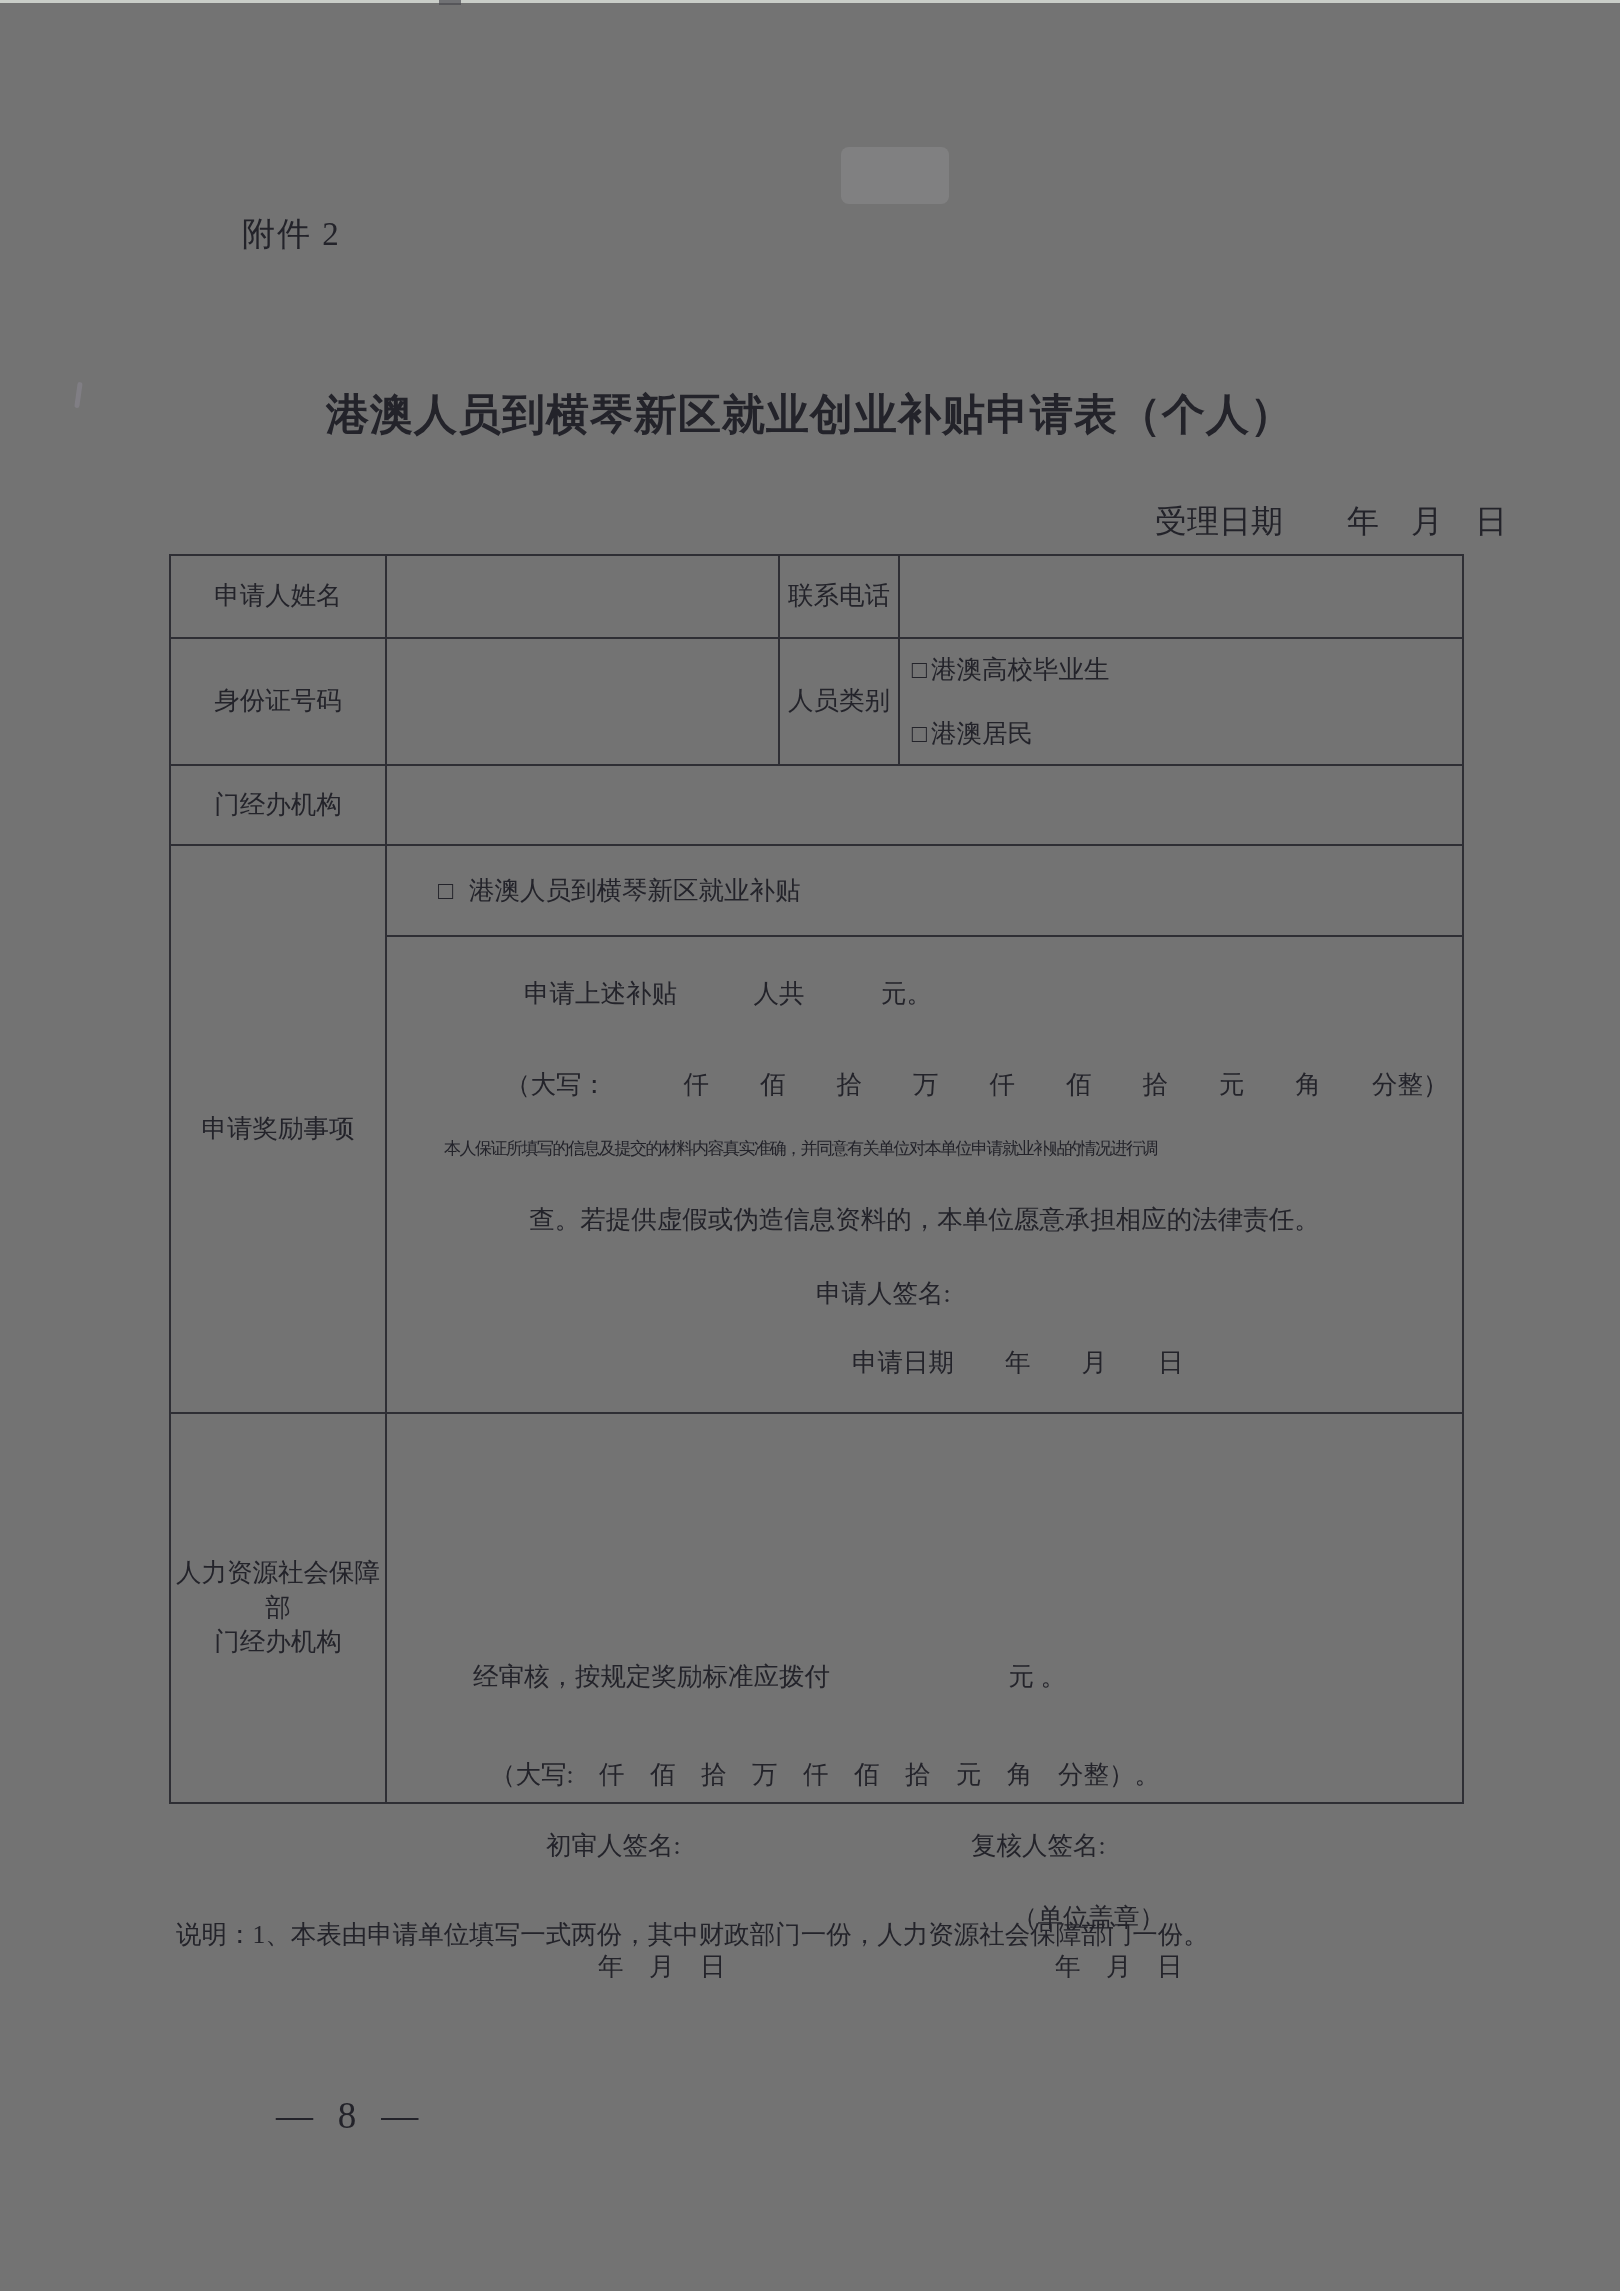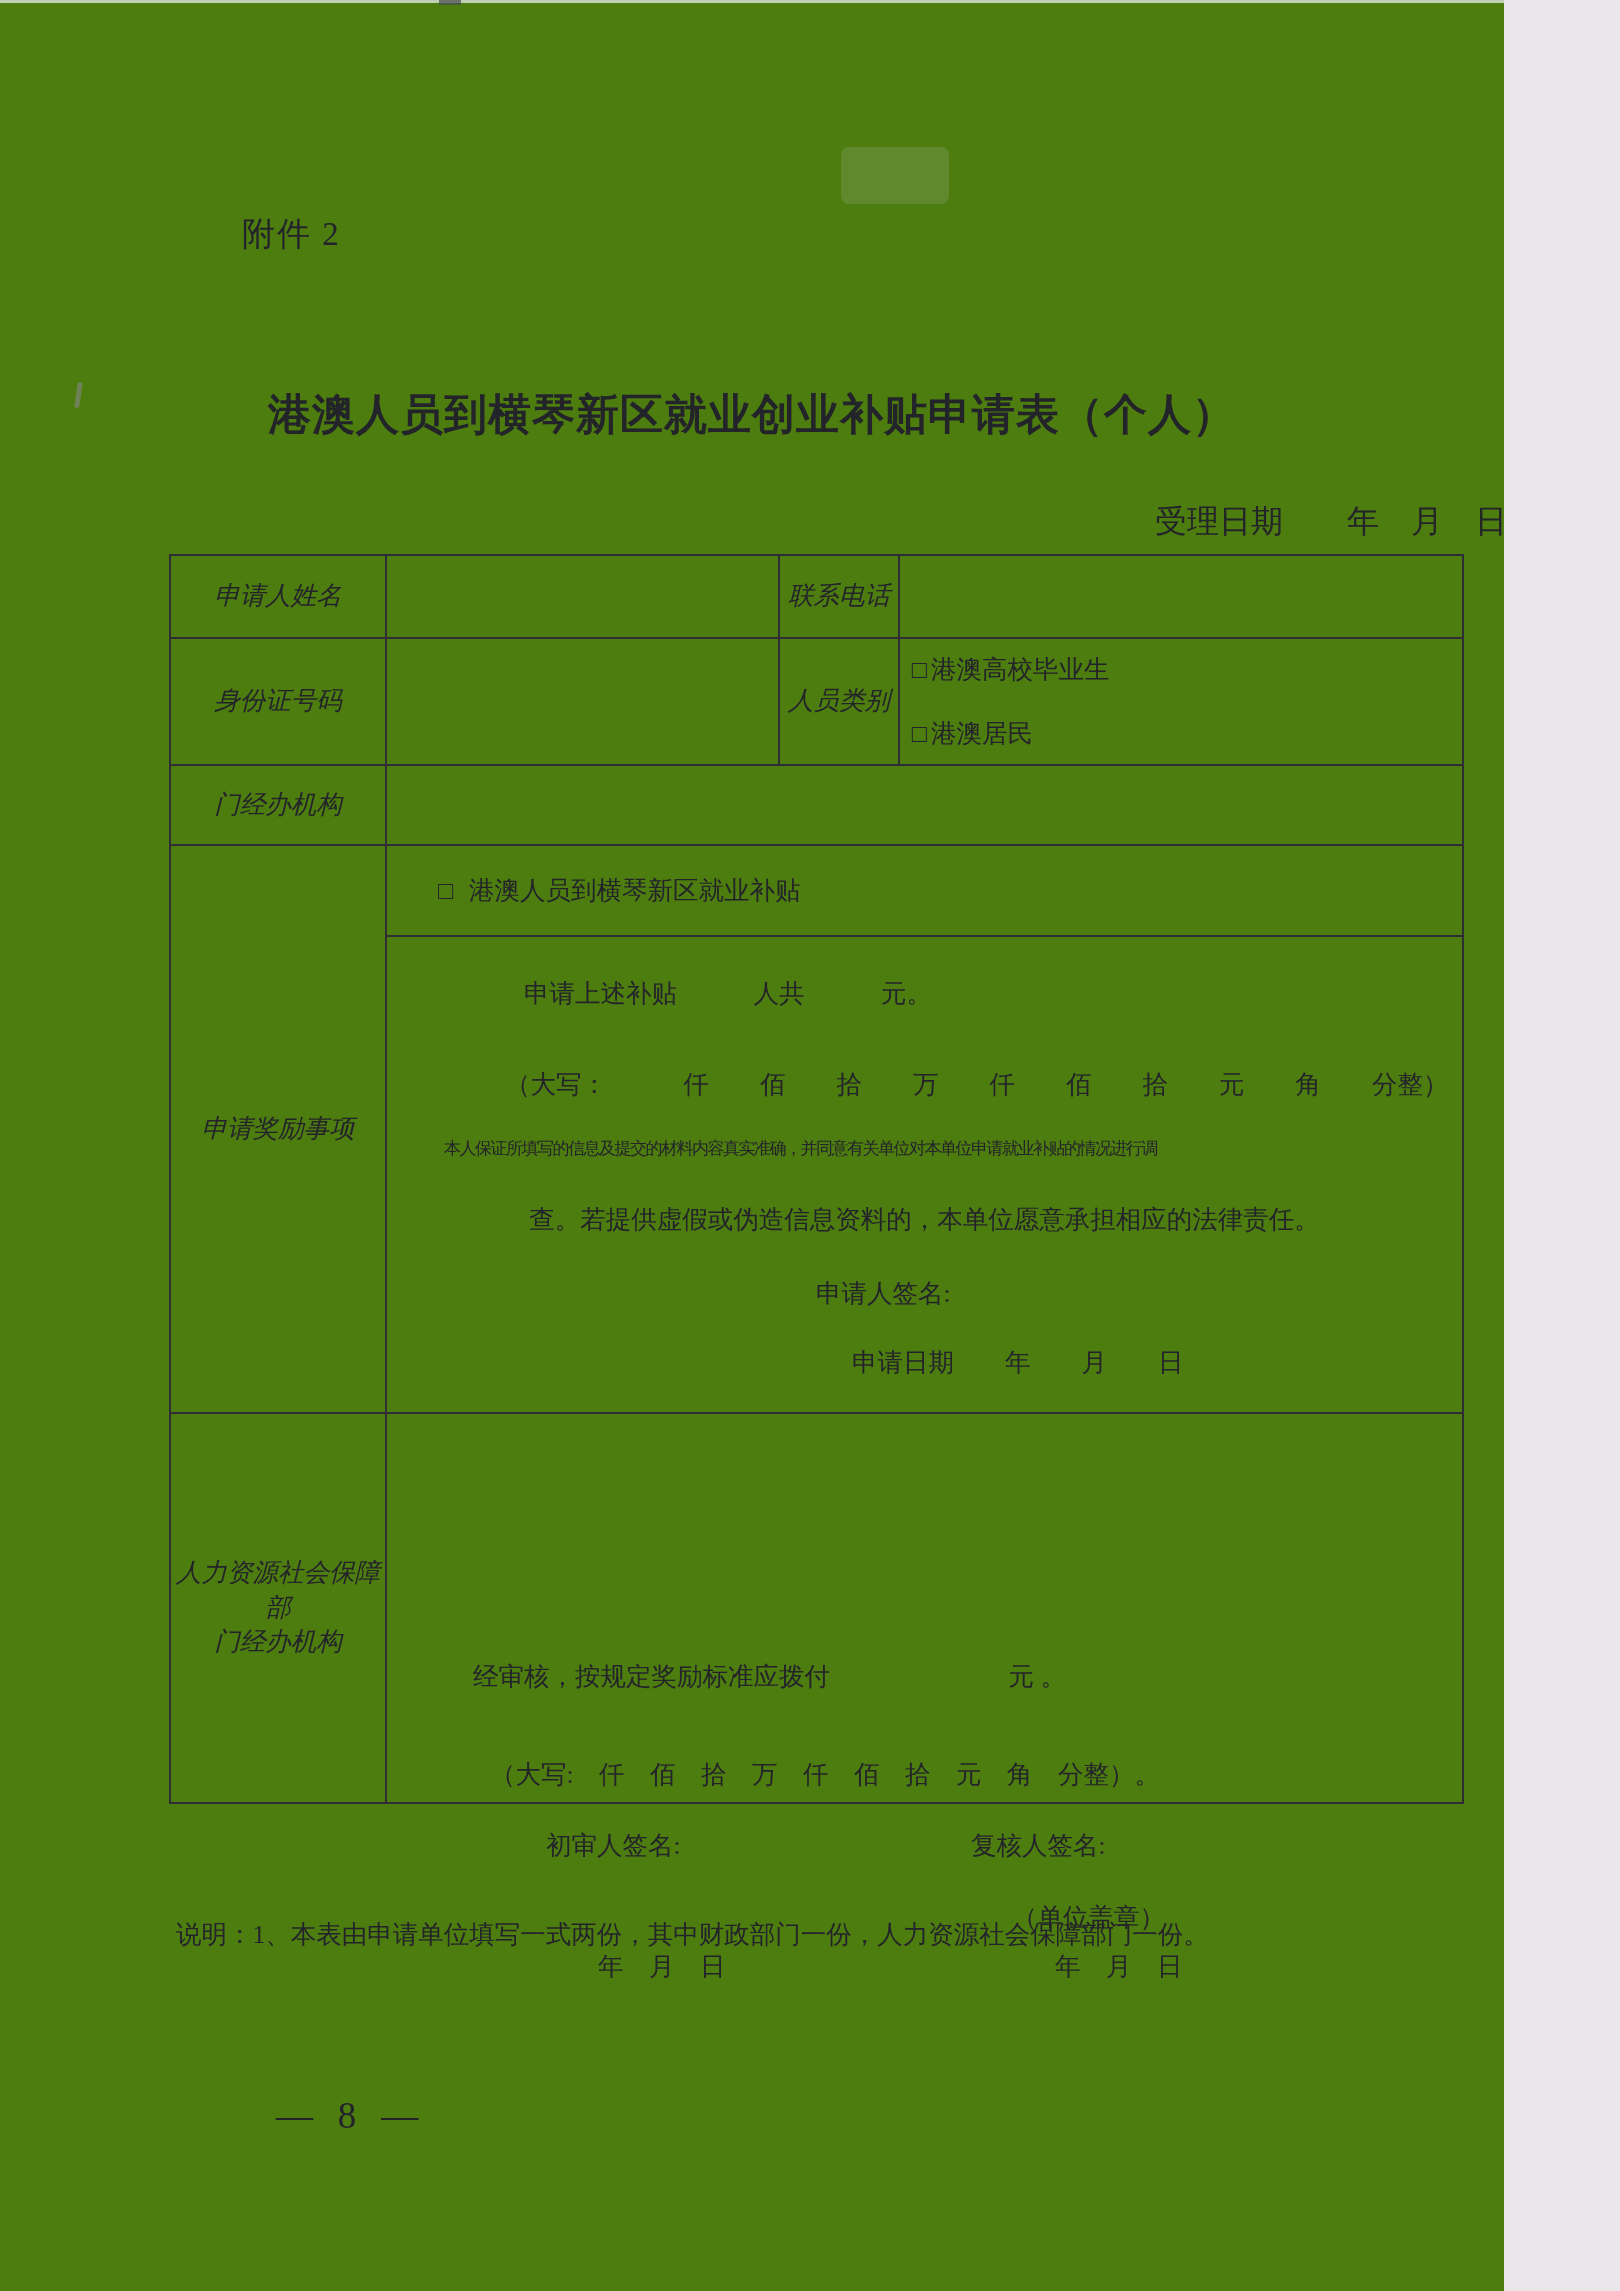--- a/index.html
+++ b/index.html
@@ -1,19 +1,19 @@
 <!DOCTYPE html>
 <html><head>
 <meta charset="utf-8">
 <style>
   html,body{margin:0;padding:0;background:#e9e7ea;}
   .page{
     position:relative;
-    width:1504px;height:2292px;
-    background:#4d7c0f;
+    width:1620px;height:2292px;
+    background:#737373;
     font-family:"Liberation Serif","DejaVu Serif",serif;
     color:#23232a;
     overflow:hidden;
   }
   .abs{position:absolute;white-space:nowrap;}
   .attachment{left:242px;top:212px;font-size:33px;letter-spacing:2px;}
   .title{
     left:0;right:0;top:386px;text-align:center;
     font-size:43px;font-weight:bold;letter-spacing:1px;
     font-family:"Liberation Sans","DejaVu Sans",sans-serif;
@@ -23,21 +23,21 @@
 
   table.form{
     position:absolute;left:169px;top:554px;width:1292px;
     border-collapse:collapse;table-layout:fixed;
     font-size:25.5px;color:#23232a;
   }
   table.form td{
     border:2px solid #2e2e34;
     padding:0;vertical-align:middle;
   }
-  td.lbl{text-align:center;line-height:1.35;font-style:italic;}
+  td.lbl{text-align:center;line-height:1.35;}
   td.blank{background:transparent;}
 
   .opts-inner{display:flex;flex-direction:column;justify-content:center;gap:29px;height:100%;padding-left:11.8px;}
   .opt{display:flex;align-items:center;gap:3.9px;}
 
   .bank-inner{position:relative;height:100%;}
   .bank-inner span{position:absolute;top:50%;transform:translate(-50%,-50%);}
   .bank-suffix{left:44%;}
   .branch-suffix{left:84%;}
 

